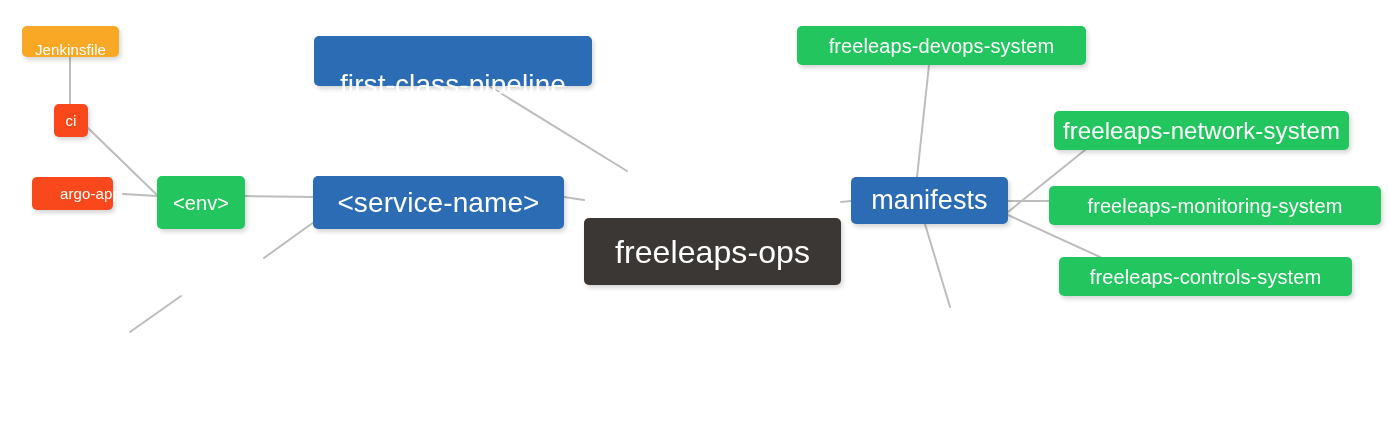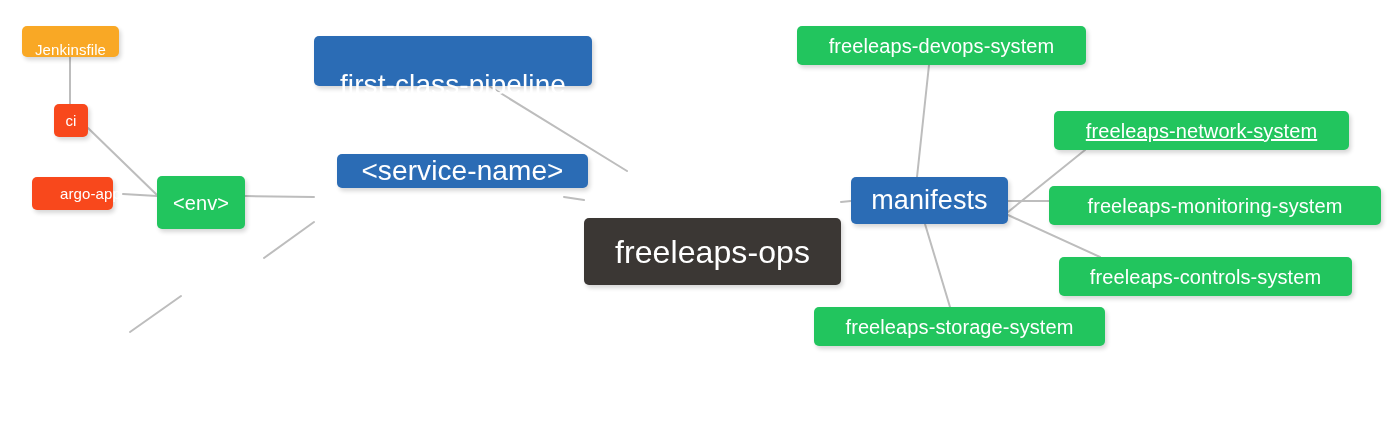--- a/index.html
+++ b/index.html
@@ -88,39 +88,36 @@
       </div>
       <div class="node fill-red" style="left: 32px; top: 177px; width: 81px; height: 33px; padding-left: 36px;">
         <span class="node-label" style="font-size: 15px;">argo-app</span>
       </div>
       <div class="node fill-green" style="left: 157px; top: 176px; width: 88px; height: 53px;">
         <span class="node-label" style="font-size: 20px;">&lt;env&gt;</span>
       </div>
       <div class="node fill-blue" style="left: 314px; top: 36px; width: 278px; height: 50px;">
         <span class="node-label" style="font-size: 28px; margin-top: 48px;">first-class-pipeline</span>
       </div>
-      <div class="node fill-blue" style="left: 313px; top: 154px; width: 251px; height: 34px; margin-left: 24px;">
+      <div class="node fill-blue" style="left: 313px; top: 176px; width: 251px; height: 53px;">
         <span class="node-label" style="font-size: 28px;">&lt;service-name&gt;</span>
       </div>
       <div class="node fill-root" style="left: 584px; top: 171px; width: 257px; height: 67px;">
         <span class="node-label" style="font-size: 32px;">freeleaps-ops</span>
       </div>
       <div class="node fill-blue" style="left: 851px; top: 177px; width: 157px; height: 47px;">
         <span class="node-label" style="font-size: 27px;">manifests</span>
       </div>
       <div class="node fill-green" style="left: 797px; top: 26px; width: 289px; height: 39px;">
         <span class="node-label" style="font-size: 20px;">freeleaps-devops-system</span>
       </div>
       <div class="node fill-green" style="left: 1054px; top: 111px; width: 295px; height: 39px;">
-        <span class="node-label" style="font-size: 20px; text-decoration: underline;">freeleaps-network-system</span>
+        <span class="node-label" style="font-size: 24px;">freeleaps-network-system</span>
       </div>
       <div class="node fill-green" style="left: 1049px; top: 186px; width: 332px; height: 39px;">
         <span class="node-label" style="font-size: 20px;">freeleaps-monitoring-system</span>
       </div>
       <div class="node fill-green" style="left: 1059px; top: 257px; width: 293px; height: 39px;">
         <span class="node-label" style="font-size: 20px;">freeleaps-controls-system</span>
       </div>
-      <div class="node fill-green" style="left: 814px; top: 307px; width: 291px; height: 39px;">
-        <span class="node-label" style="font-size: 20px;">freeleaps-storage-system</span>
-      </div>
     </div>
 
 </div>
 
 </body></html>

